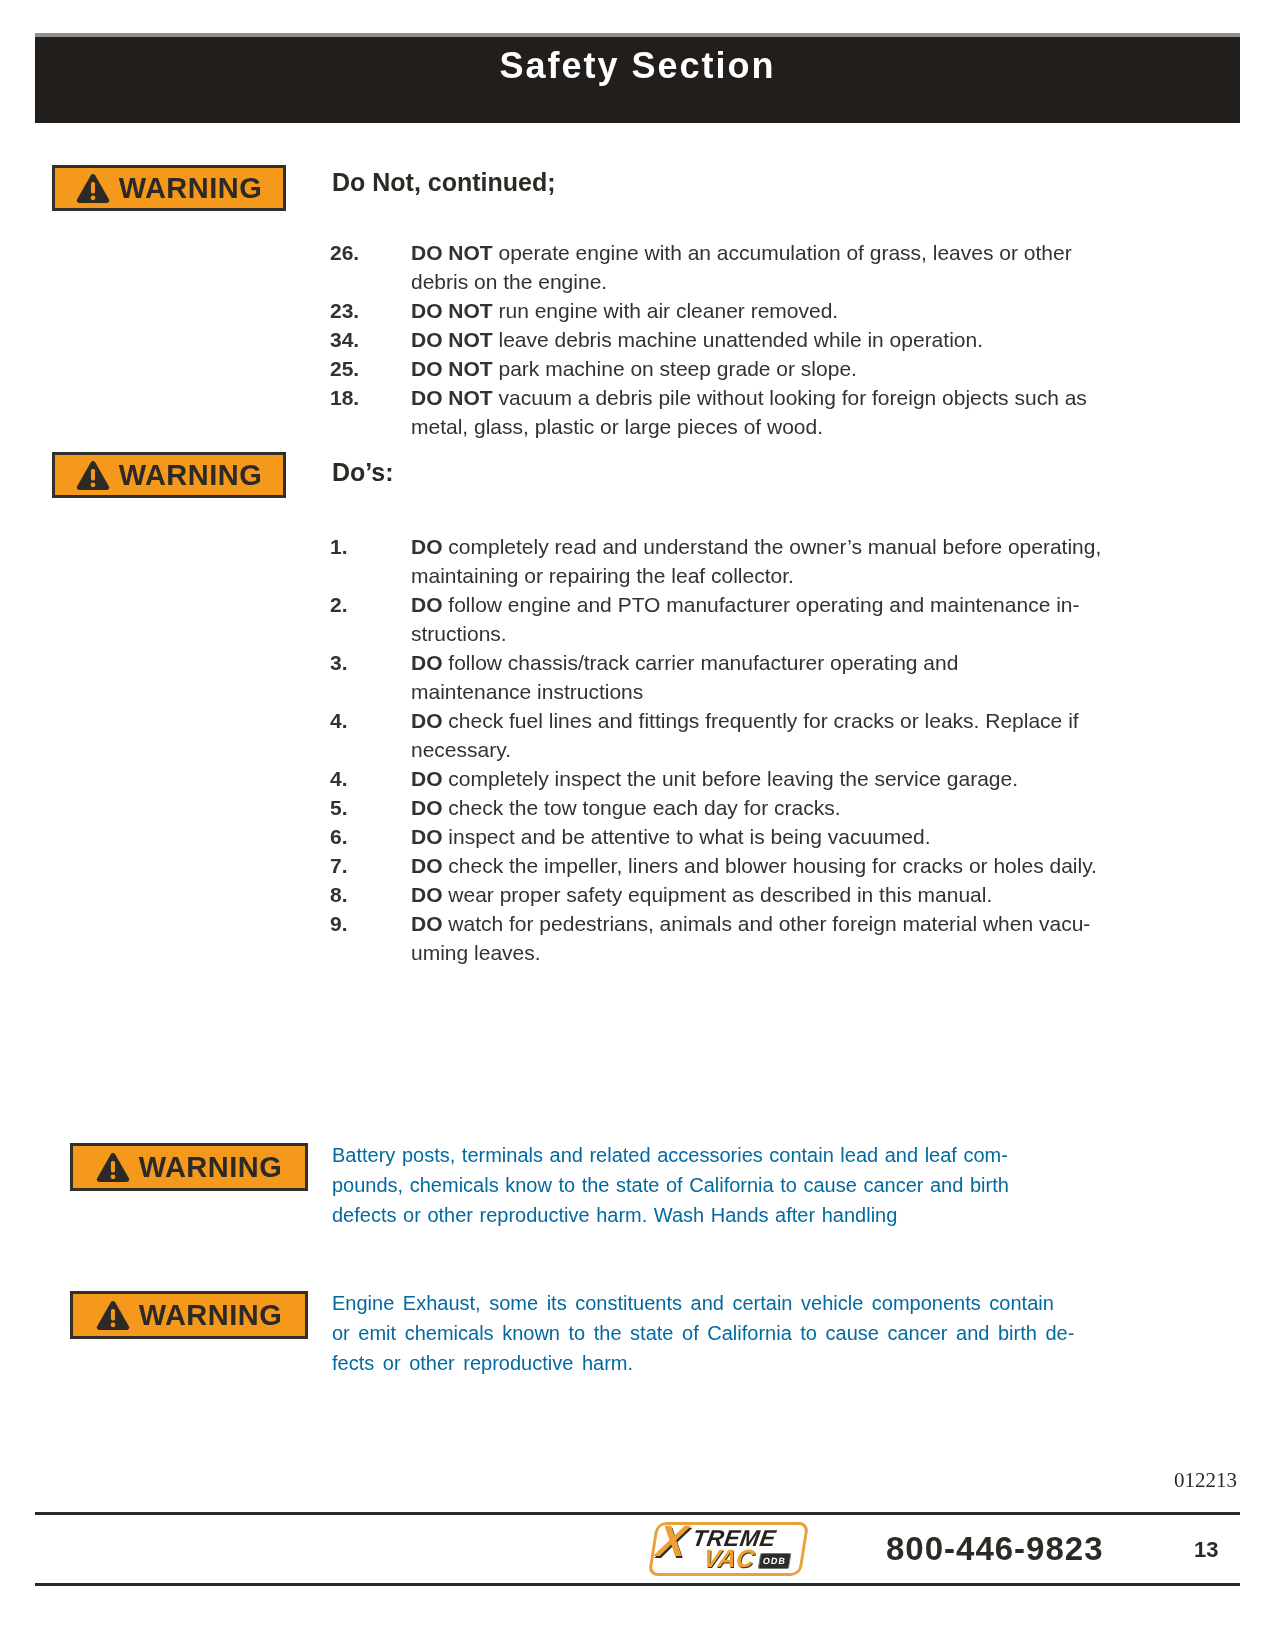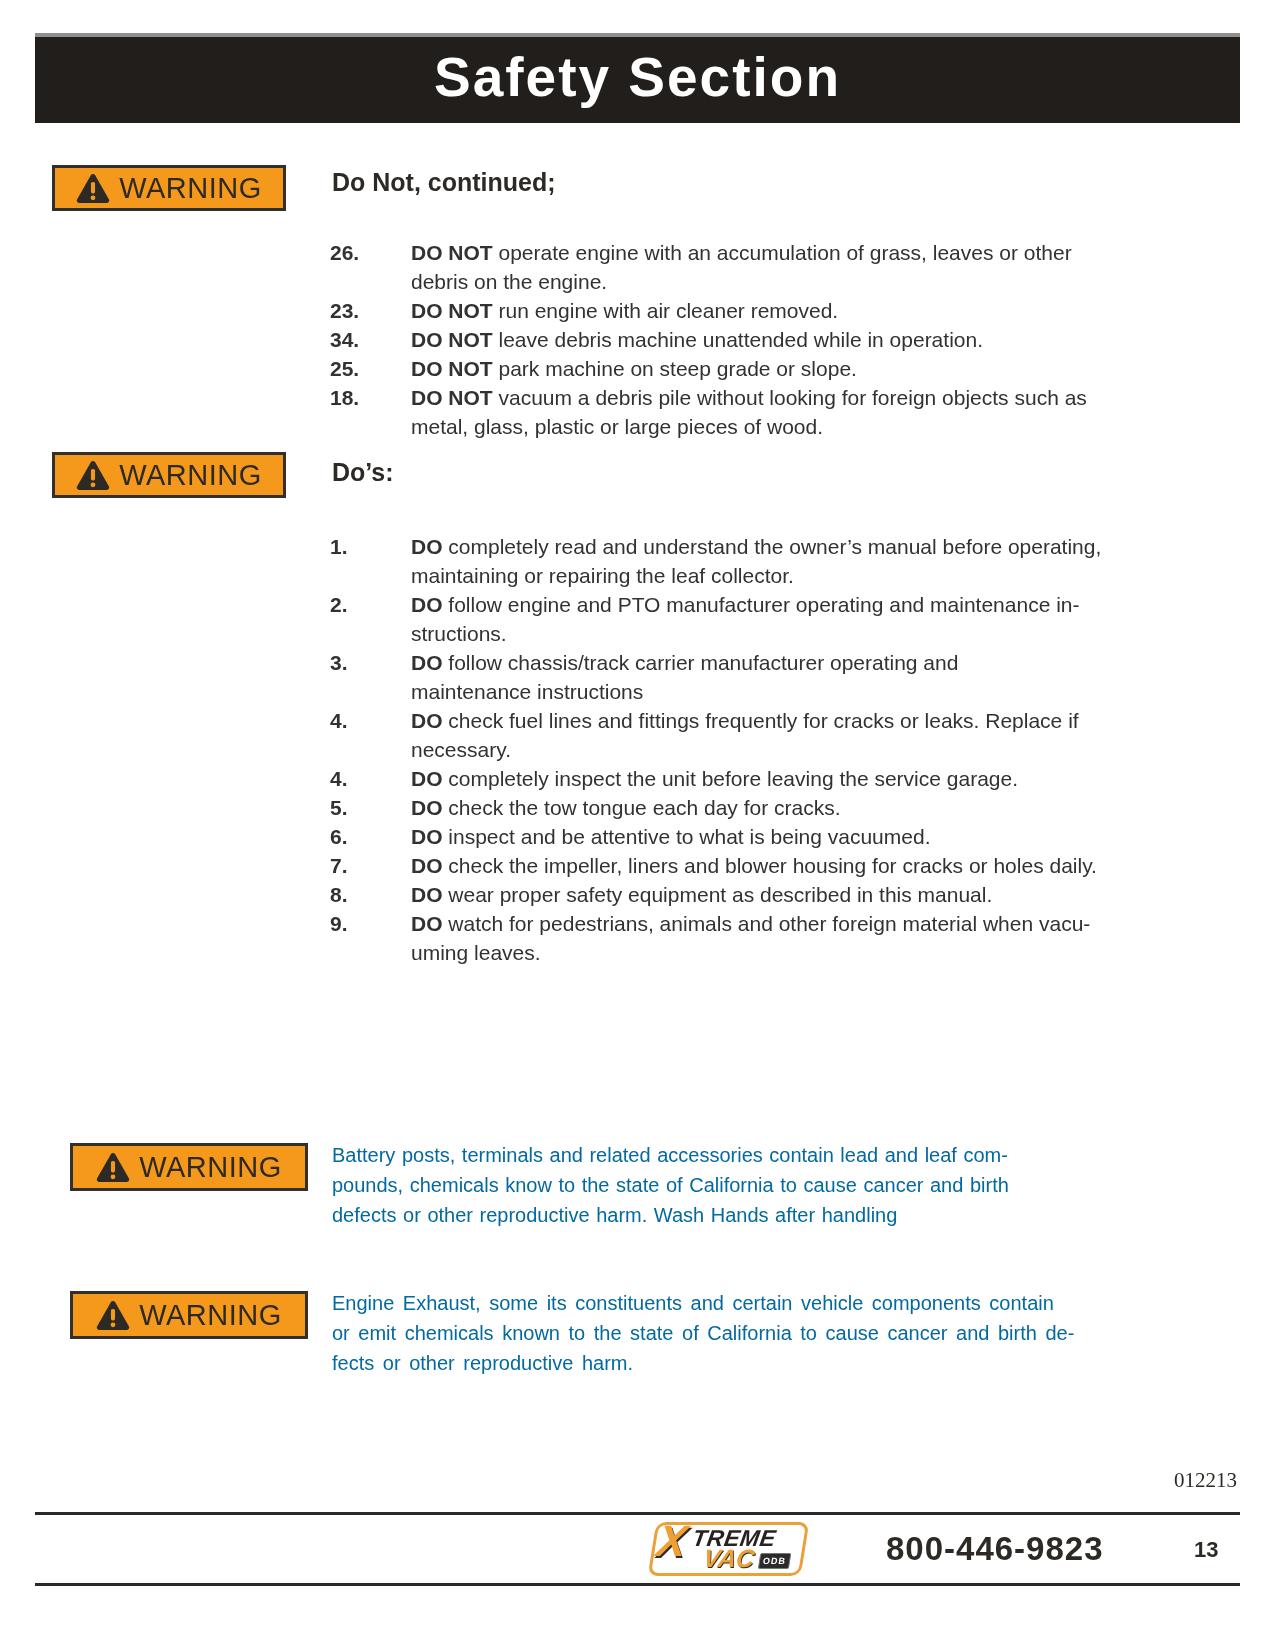--- a/index.html
+++ b/index.html
@@ -11,31 +11,31 @@
   .abs { position:absolute; }
 
   
   .header-bar {
     left:35px; top:33px; width:1205px; height:90px;
     background:#221e1c; border-top:4px solid #8f8f8f;
     display:flex; align-items:flex-start; justify-content:center;
     box-sizing:border-box;
   }
   .header-title {
-    color:#ffffff; font-size:55px; font-weight:bold; letter-spacing:2px;
+    color:#ffffff; font-size:36px; font-weight:bold; letter-spacing:2px;
     margin-top:8px;
   }
 
   
   .warn-badge {
     width:234px; height:46px; background:#F5991D;
     border:3px solid #332f2b; box-sizing:border-box;
     display:flex; align-items:center; justify-content:center; gap:9px;
   }
-  .warn-text { font-size:29px; font-weight:normal; color:#2d2a26; letter-spacing:0.5px; }
+  .warn-text { font-size:29px; font-weight:bold; color:#2d2a26; letter-spacing:0.5px; }
 
   
   .sec-heading { font-size:25px; font-weight:bold; color:#2d2a26; }
 
   
   .list { width:850px; font-size:21px; line-height:29px; color:#343230; }
   .li { display:flex; }
   .li .num { width:37px; flex:none; font-weight:bold; }
   .li .txt { flex:1;margin-left:44px; }
   .li .txt b { font-weight:bold; }

